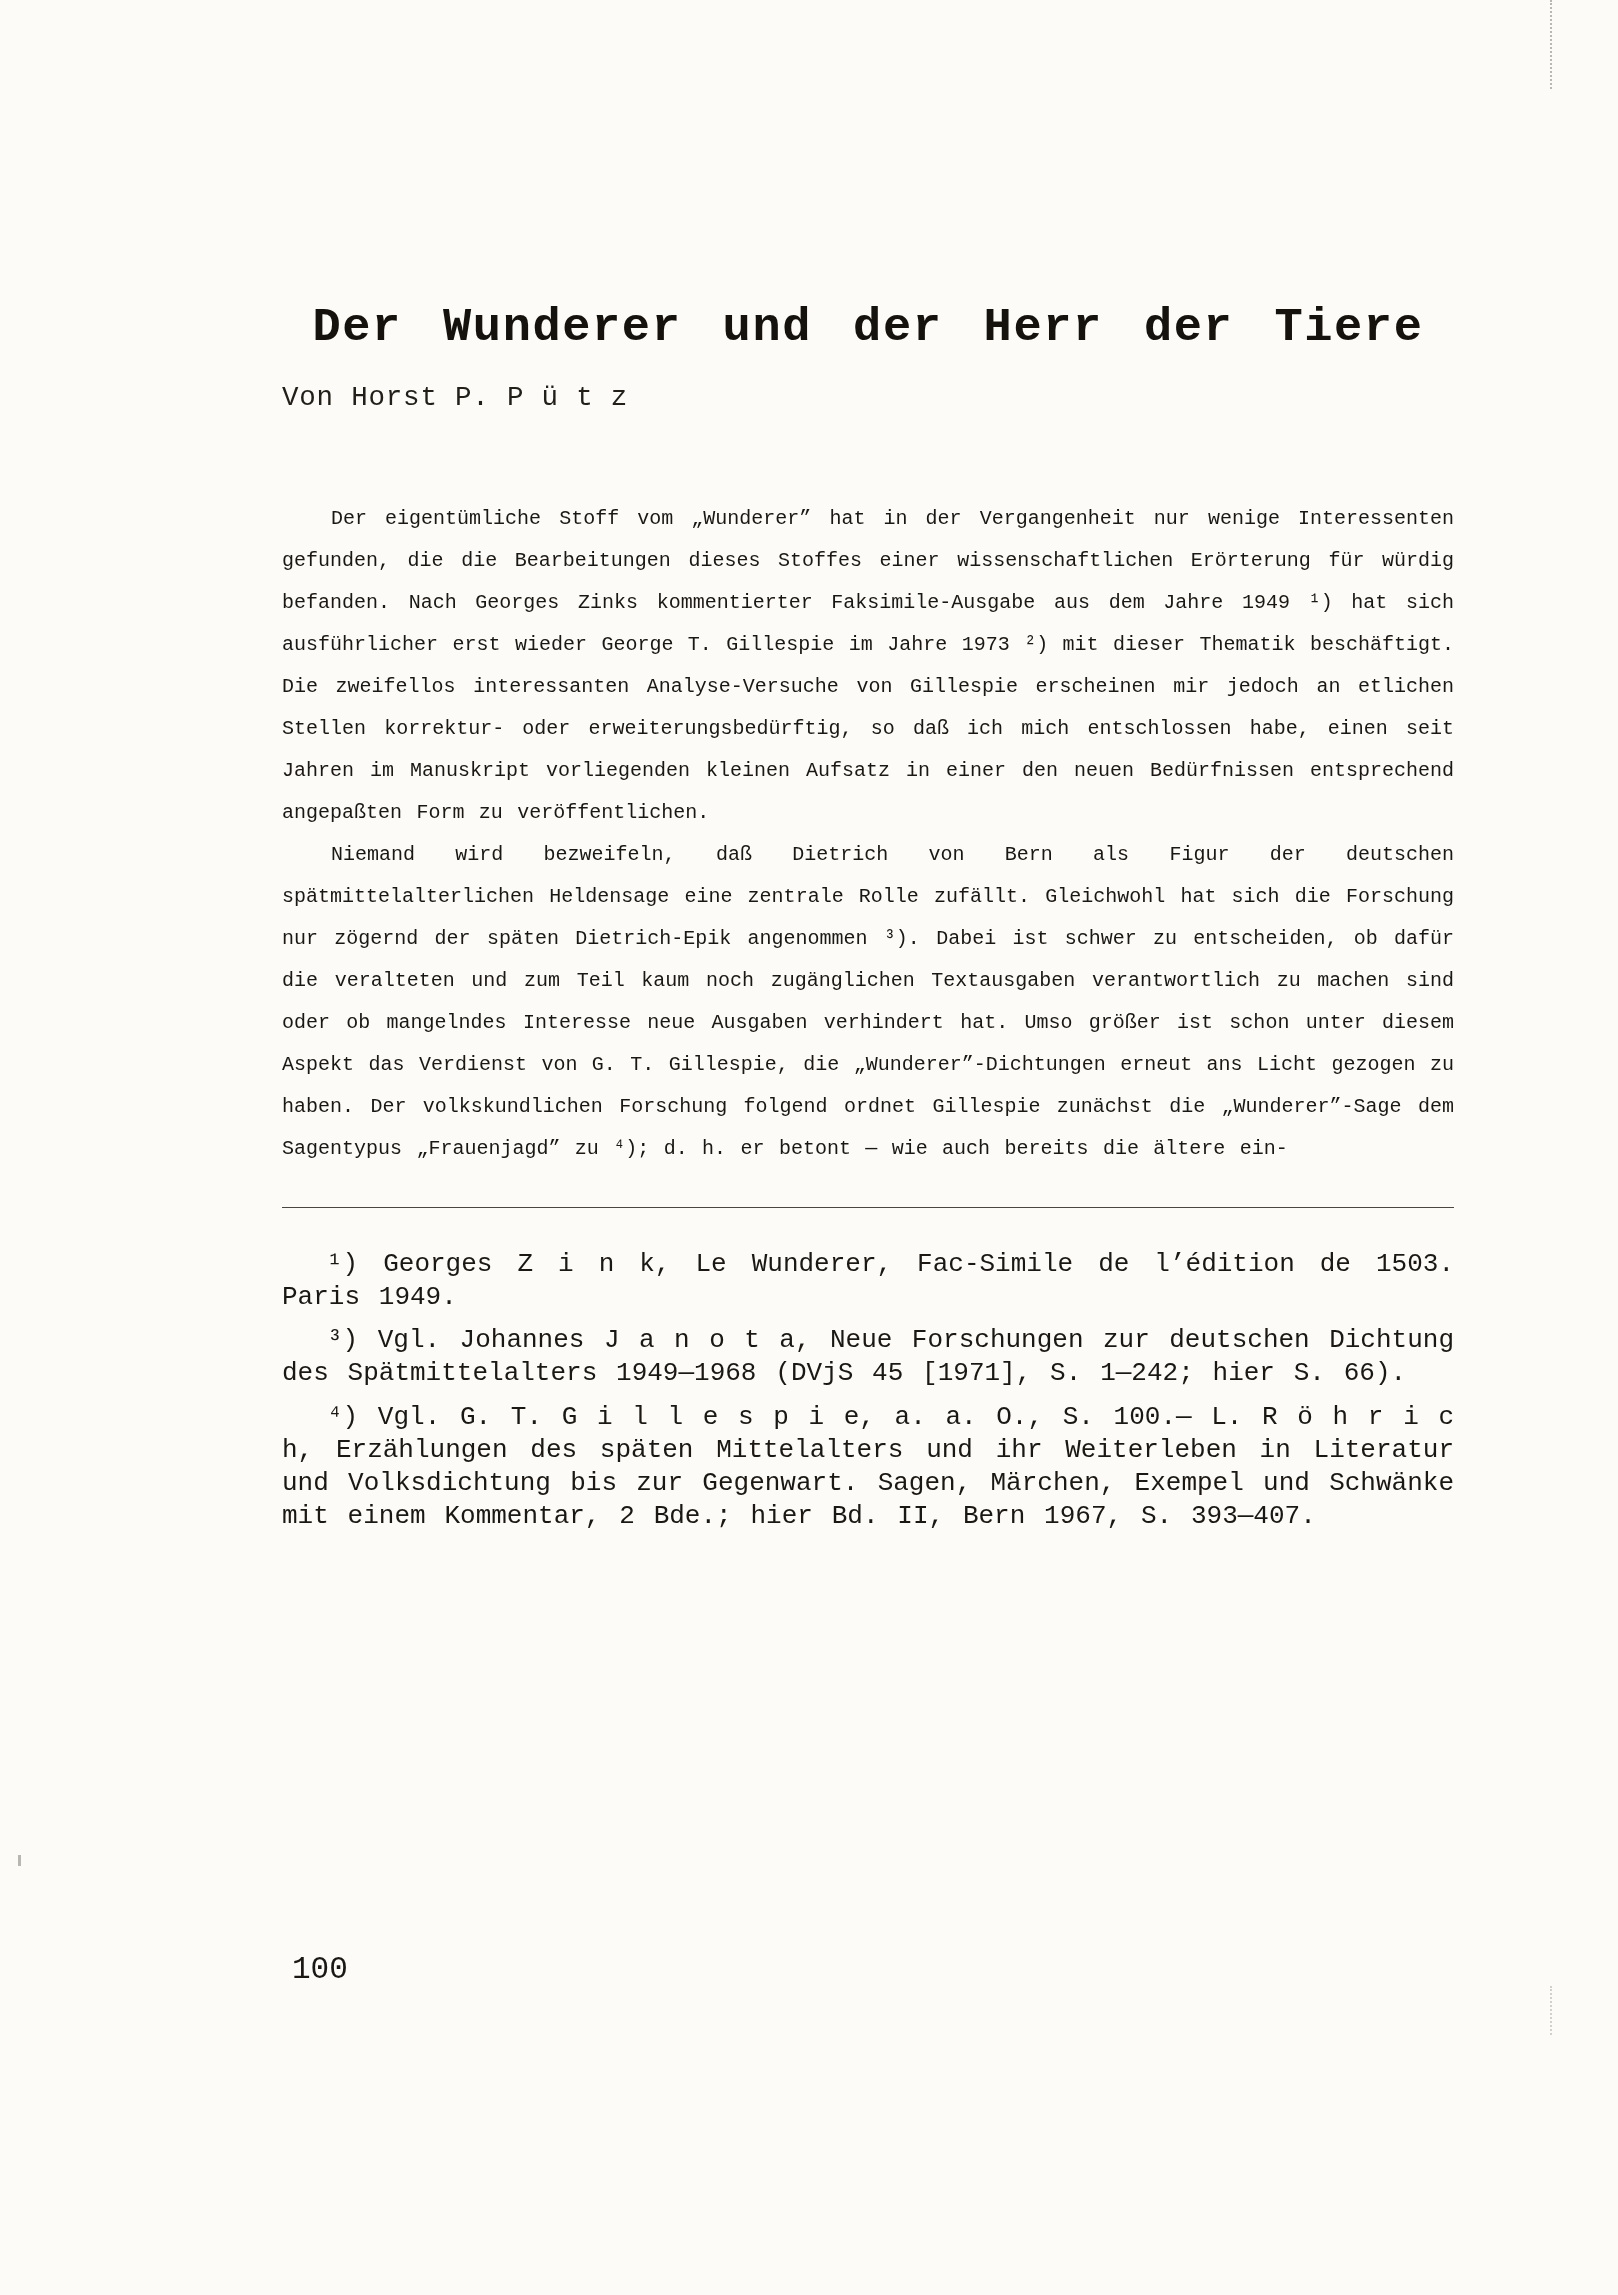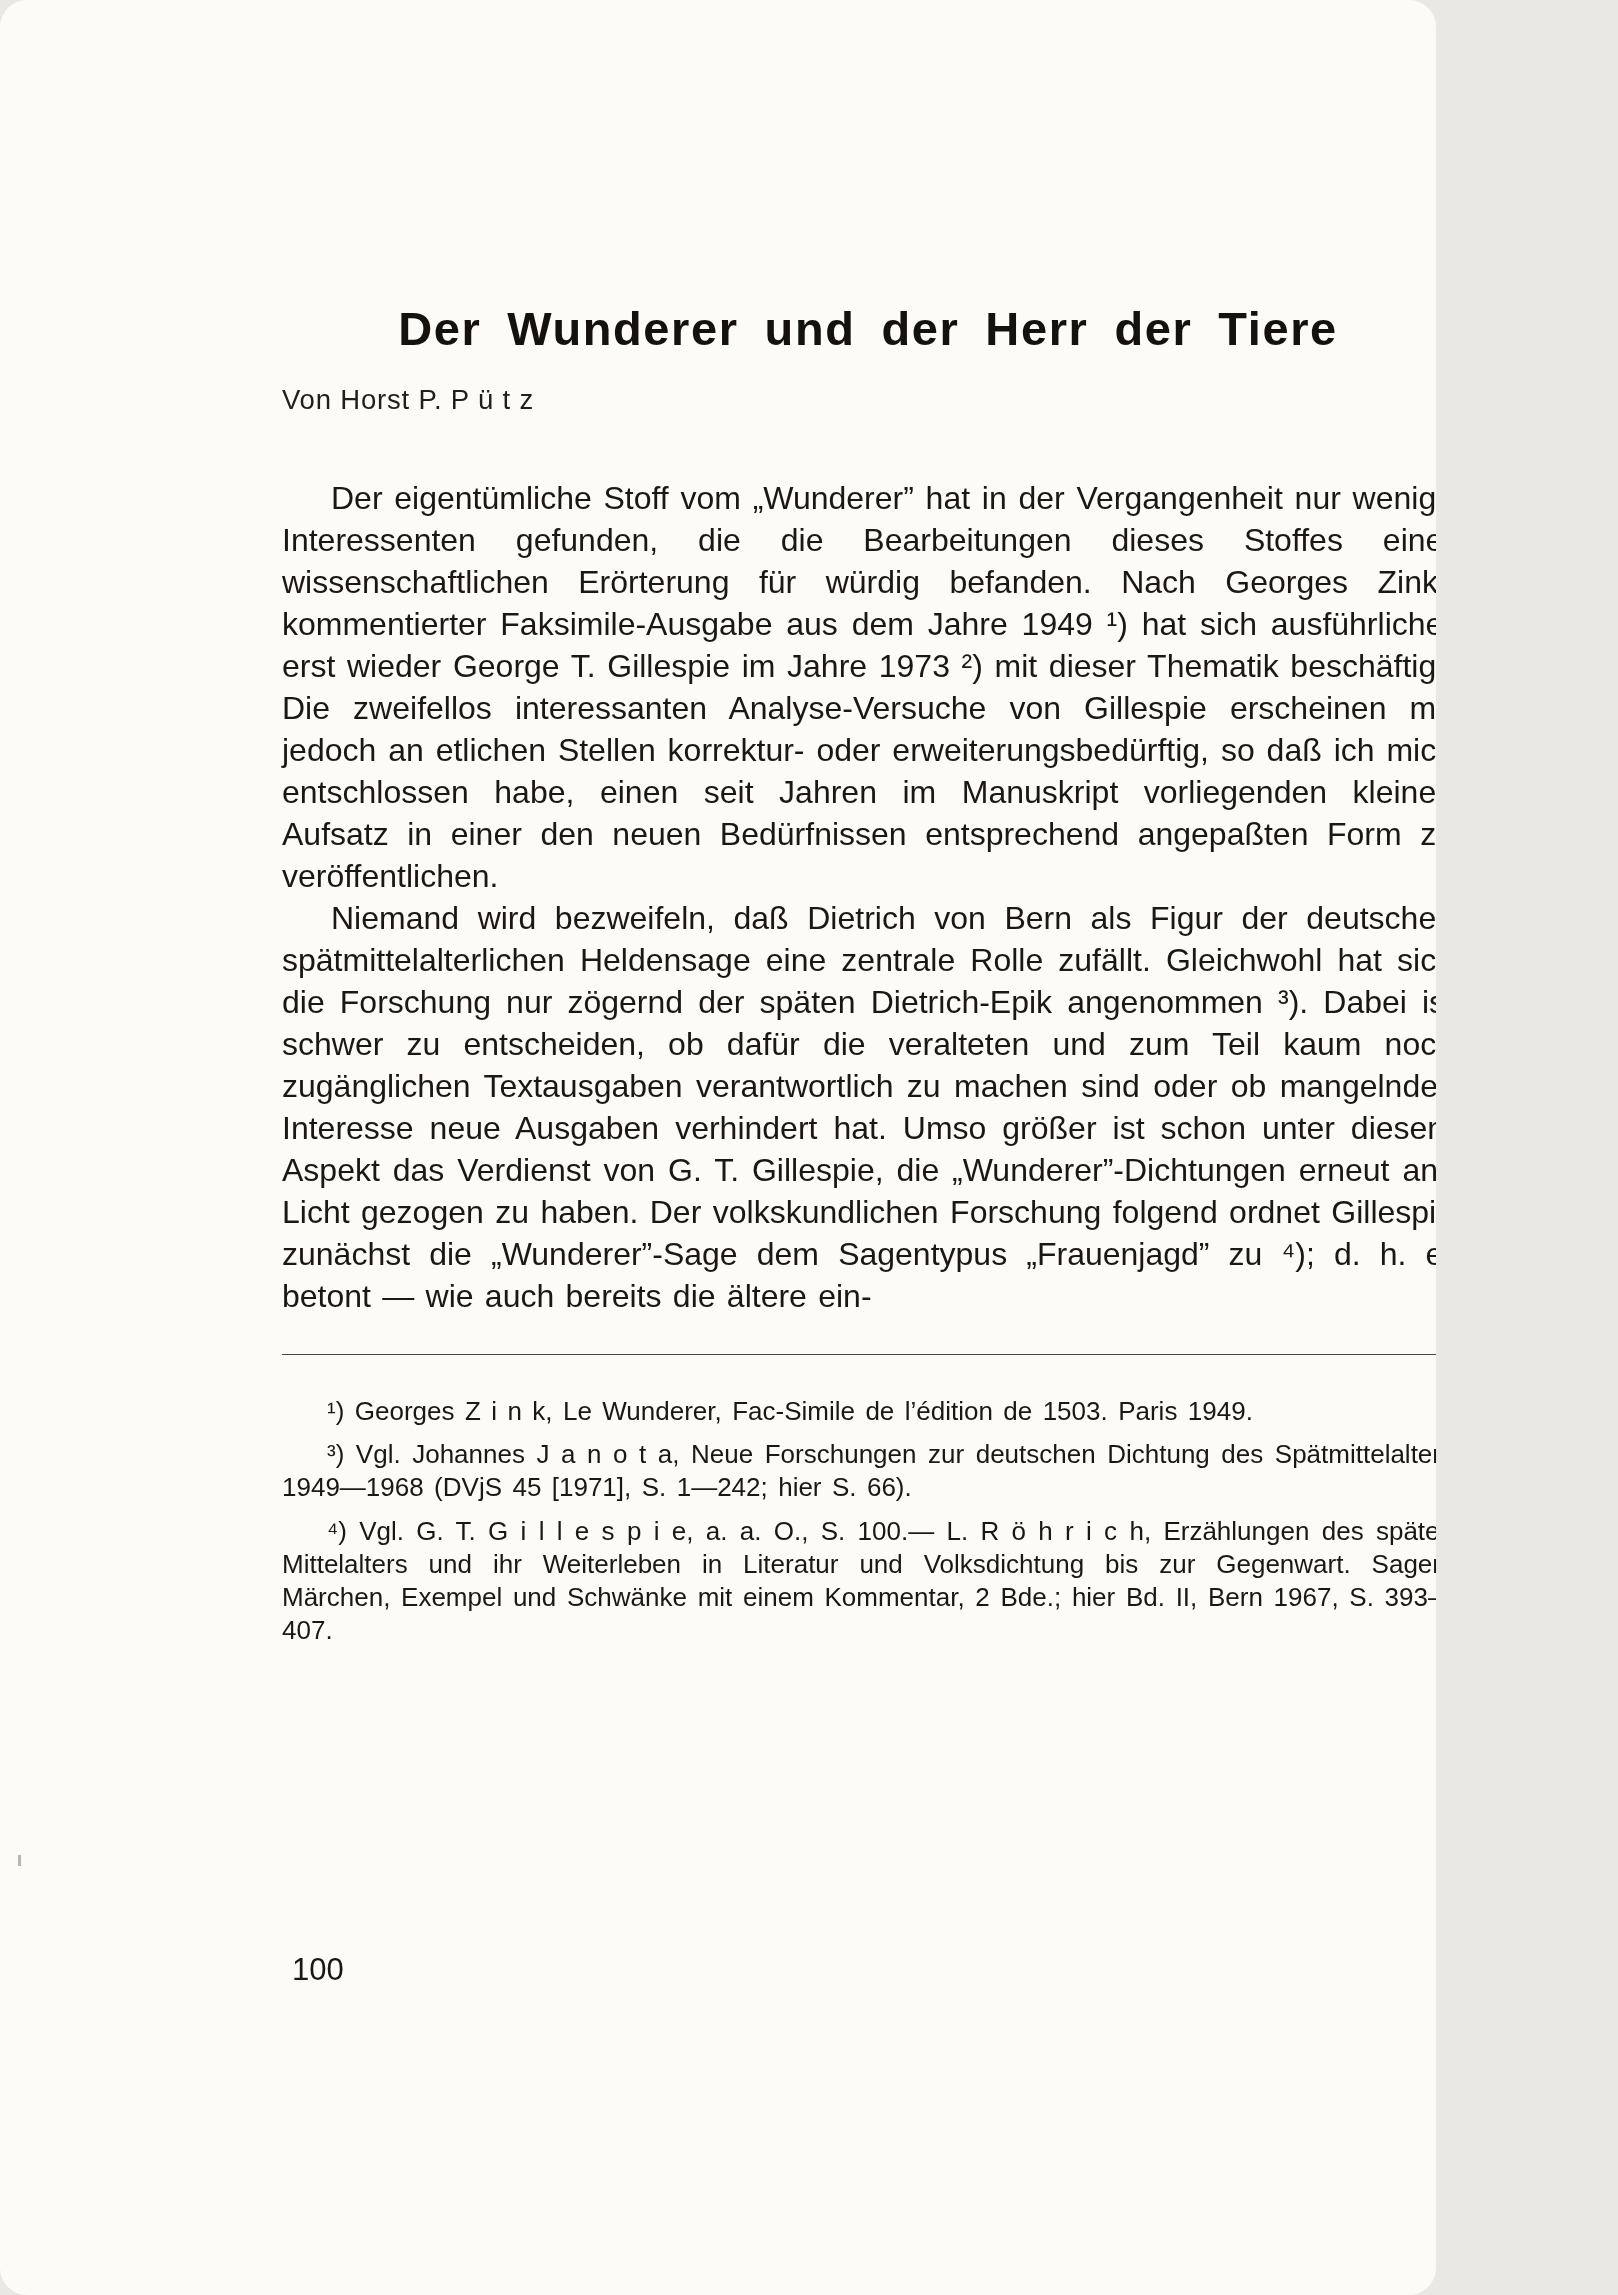--- a/index.html
+++ b/index.html
@@ -2,27 +2,26 @@
 <html style="font-size:13px"><head>
 <meta charset="utf-8">
 <style>
   html, body {
     margin: 0;
     padding: 0;
     background: #e9e8e4;
   }
   .page {
     position: relative;
-    width: 1436px;
+    width: 1618px;
     height: 2295px;
     background: #fcfbf8;
-    font-family: Liberation Sans, sans-serif;
+    font-family: Liberation Mono, monospace;
     color: #1b1813;
     overflow: hidden;
-    border-radius: 27px;
   }
   .text-block {
     position: absolute;
     left: 282px;
     top: 301px;
     width: 1172px;
   }
   .title {
     margin: 0;
     text-align: center;
@@ -33,22 +32,22 @@
     color: #15120d;
   }
   .byline {
     margin-top: 27.5px;
     text-align: left;
     font-size: 27.5px;
     letter-spacing: 0.8px;
     color: #221f19;
   }
   .body-text {
-    margin-top: 61px;
-    font-size: 32px;
+    margin-top: 85px;
+    font-size: 20px;
     line-height: 42px;
     text-align: justify;
     word-spacing: 2.4px;
   }
   .body-text p {
     margin: 0;
     text-indent: 49px;
   }
   .footnote-rule {
     margin-top: 37px;

